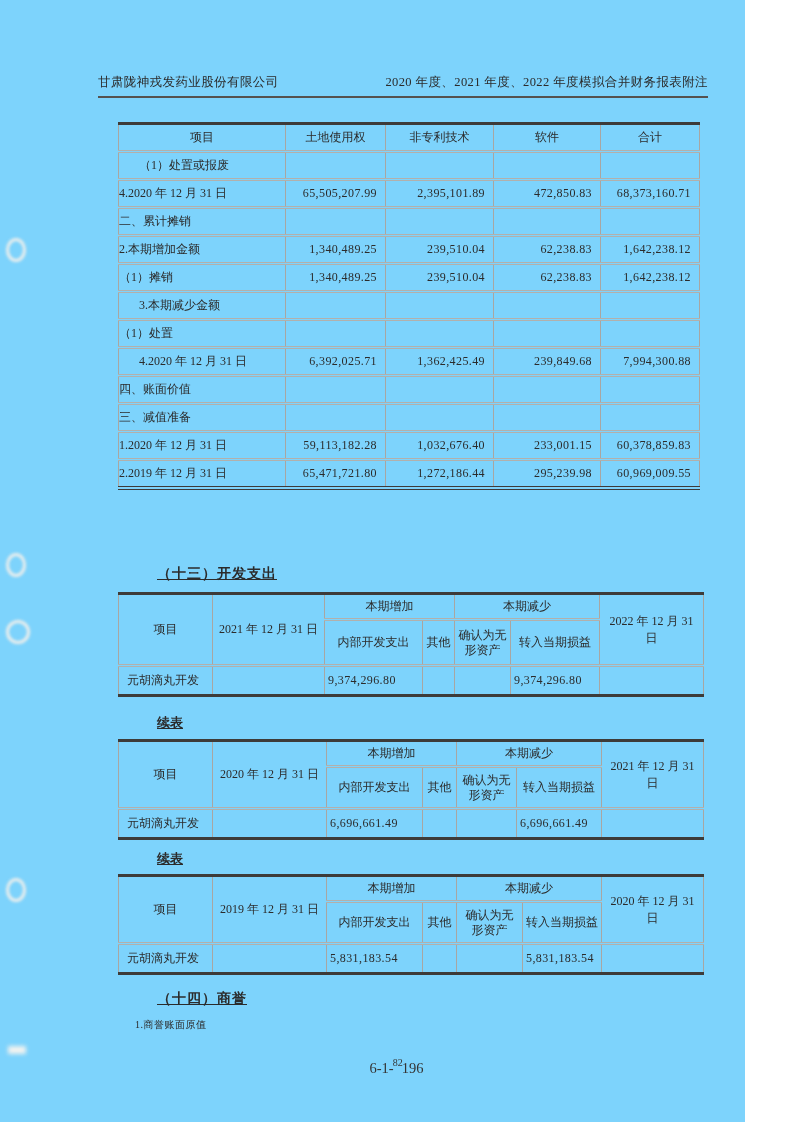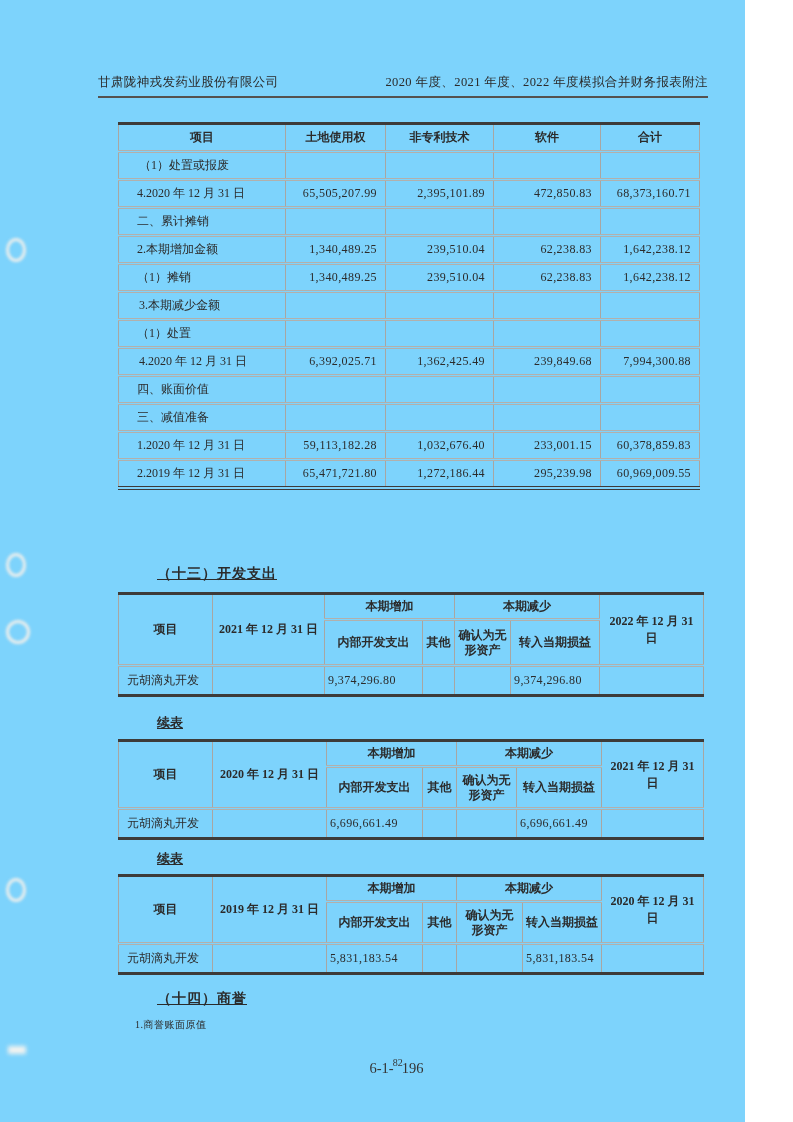--- a/index.html
+++ b/index.html
@@ -16,29 +16,29 @@
   .smudge { position: absolute; background: #f2f2ef; filter: blur(2px); }
 
   .doc-header {
     position: absolute; top: 74px; left: 98px; width: 610px;
     display: flex; justify-content: space-between; align-items: flex-end;
     padding-bottom: 5px; border-bottom: 2px solid #555250;
     font-size: 12.5px; letter-spacing: 0.4px;
   }
 
   table { border-collapse: collapse; table-layout: fixed; }
-  th { font-weight: bold; margin-top: 12px; }
+  th { font-weight: normal; margin-top: 12px; }
 
   
   .fin { position: absolute; top: 122px; left: 118px; width: 581px;
     font-size: 12px; border-top: 3px solid #3d3b39; border-bottom: 4px double #3d3b39; }
   .fin th, .fin td { border: 1px solid #a8a6a2; border-bottom: 3px double #b2b0ac;
     height: 28px; padding: 0 6px; overflow: hidden; white-space: nowrap; }
   .fin th { text-align: center; }
-  .fin td.lbl { text-align: left; padding-left: 18px; }
+  .fin td.lbl { text-align: left; padding-left: 0; }
   .fin td.num { text-align: right; padding-right: 8px; letter-spacing: 0.4px; }
   .fin tbody tr:nth-child(1) td.lbl,
   .fin tbody tr:nth-child(6) td.lbl,
   .fin tbody tr:nth-child(8) td.lbl { padding-left: 20px; }
 
   
   .dev { position: absolute; left: 118px; width: 585px; font-size: 12px;
     border-top: 3px solid #3d3b39; border-bottom: 3px solid #3d3b39; }
   .dev th, .dev td { border: 1px solid #a8a6a2; 
     padding: 2px 3px; overflow: hidden; }

